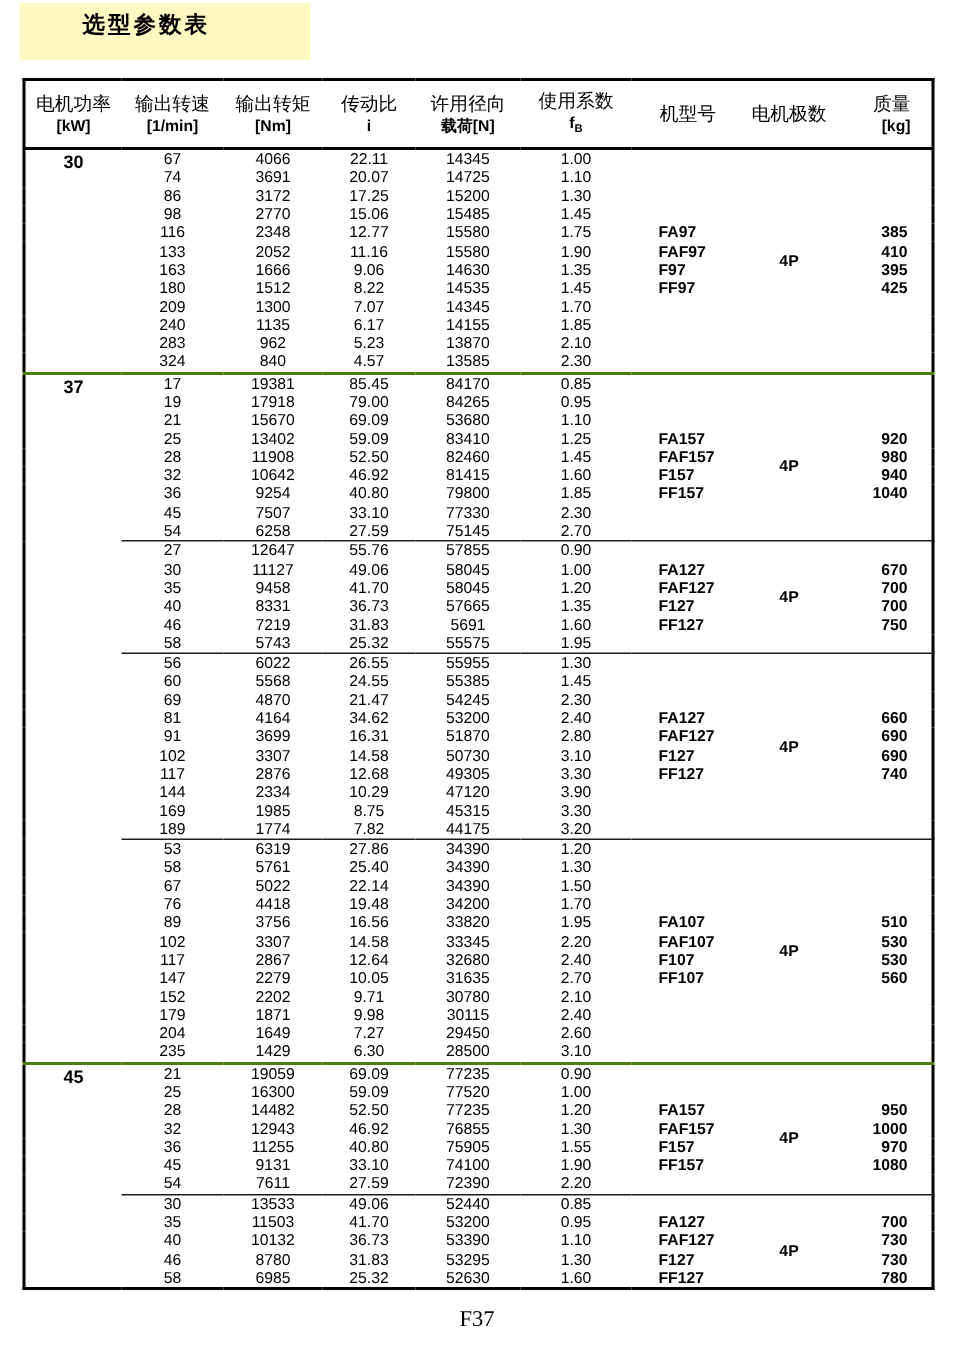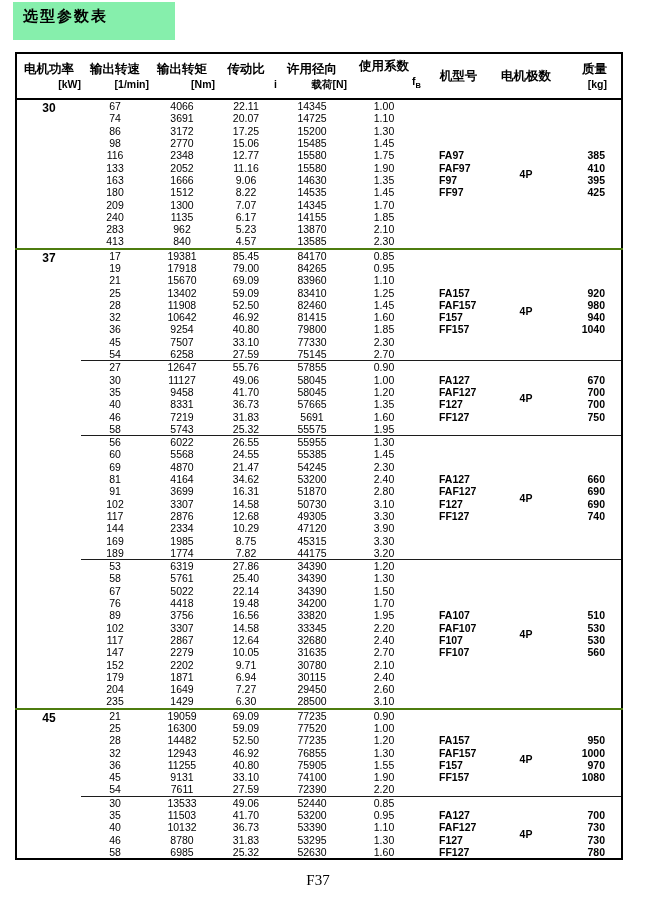--- a/index.html
+++ b/index.html
@@ -2,40 +2,41 @@
 <html><head>
 <meta charset="utf-8">
 <style>
   html,body { margin:0; padding:0; }
   body {
     width:650px; height:912px; background:#ffffff; position:relative;
     font-family:"Liberation Sans", sans-serif; color:#000;
   }
   .title-box {
     position:absolute; left:13px; top:2px; width:162px; height:38px;
-    background:#86efac;
+    background:#fef9c3;
+    padding-left:32px;
   }
   .title-box .title {
     font-size:15px; font-weight:bold; letter-spacing:2px; padding:5px 0 0 10px;
   }
   .title-box .subtitle {
     font-size:10px; font-weight:bold; letter-spacing:1px; padding:2px 0 0 12px;
   }
   table.params {
     position:absolute; left:15px; top:52px;
     border-collapse:collapse; table-layout:fixed;
     border:2px solid #000;
   }
   th, td { padding:0; overflow:hidden; white-space:nowrap; }
   thead th {
     height:44px; border-bottom:2px solid #000; vertical-align:middle;
     text-align:center; font-weight:bold;
   }
-  thead th .hl1 { font-size:12.5px; line-height:16px; font-weight:bold; }
-  thead th .hl2 { font-size:10.5px; line-height:14px; font-weight:bold;text-align:right; }
+  thead th .hl1 { font-size:12.5px; line-height:16px; font-weight:normal; }
+  thead th .hl2 { font-size:10.5px; line-height:14px; font-weight:bold; }
   thead th sub { font-size:7.5px; }
   thead th.h-mass { text-align:right; padding-right:14px; }
   tbody td {
     height:12.3px; line-height:12px; font-size:10.5px; text-align:center;
   }
   td.c-power { font-weight:bold; font-size:12px; vertical-align:top; padding-top:2px; }
   td.c-model { text-align:left; padding-left:18px; font-weight:bold; }
   td.c-poles { font-weight:bold; vertical-align:middle; }
   td.c-weight { text-align:right; padding-right:16px; font-weight:bold; }
   tr.section-start td { border-top:2px solid #4d7c0f; }
@@ -205,21 +206,21 @@
         <td class="c-num">283</td>
         <td class="c-num">962</td>
         <td class="c-num">5.23</td>
         <td class="c-num">13870</td>
         <td class="c-num">2.10</td>
         <td class="c-model"></td>
         <td></td>
         <td class="c-weight"></td>
       </tr>
       <tr class="">
-        <td class="c-num">413</td>
+        <td class="c-num">324</td>
         <td class="c-num">840</td>
         <td class="c-num">4.57</td>
         <td class="c-num">13585</td>
         <td class="c-num">2.30</td>
         <td class="c-model"></td>
         <td></td>
         <td class="c-weight"></td>
       </tr>
       <tr class="section-start">
         <td class="c-power" rowspan="37">37</td>
@@ -239,21 +240,21 @@
         <td class="c-num">84265</td>
         <td class="c-num">0.95</td>
         <td class="c-model"></td>
         <td></td>
         <td class="c-weight"></td>
       </tr>
       <tr class="">
         <td class="c-num">21</td>
         <td class="c-num">15670</td>
         <td class="c-num">69.09</td>
-        <td class="c-num">83960</td>
+        <td class="c-num">53680</td>
         <td class="c-num">1.10</td>
         <td class="c-model"></td>
         <td></td>
         <td class="c-weight"></td>
       </tr>
       <tr class="">
         <td class="c-num">25</td>
         <td class="c-num">13402</td>
         <td class="c-num">59.09</td>
         <td class="c-num">83410</td>
@@ -546,21 +547,21 @@
         <td class="c-num">9.71</td>
         <td class="c-num">30780</td>
         <td class="c-num">2.10</td>
         <td class="c-model"></td>
         <td></td>
         <td class="c-weight"></td>
       </tr>
       <tr class="">
         <td class="c-num">179</td>
         <td class="c-num">1871</td>
-        <td class="c-num">6.94</td>
+        <td class="c-num">9.98</td>
         <td class="c-num">30115</td>
         <td class="c-num">2.40</td>
         <td class="c-model"></td>
         <td></td>
         <td class="c-weight"></td>
       </tr>
       <tr class="">
         <td class="c-num">204</td>
         <td class="c-num">1649</td>
         <td class="c-num">7.27</td>

